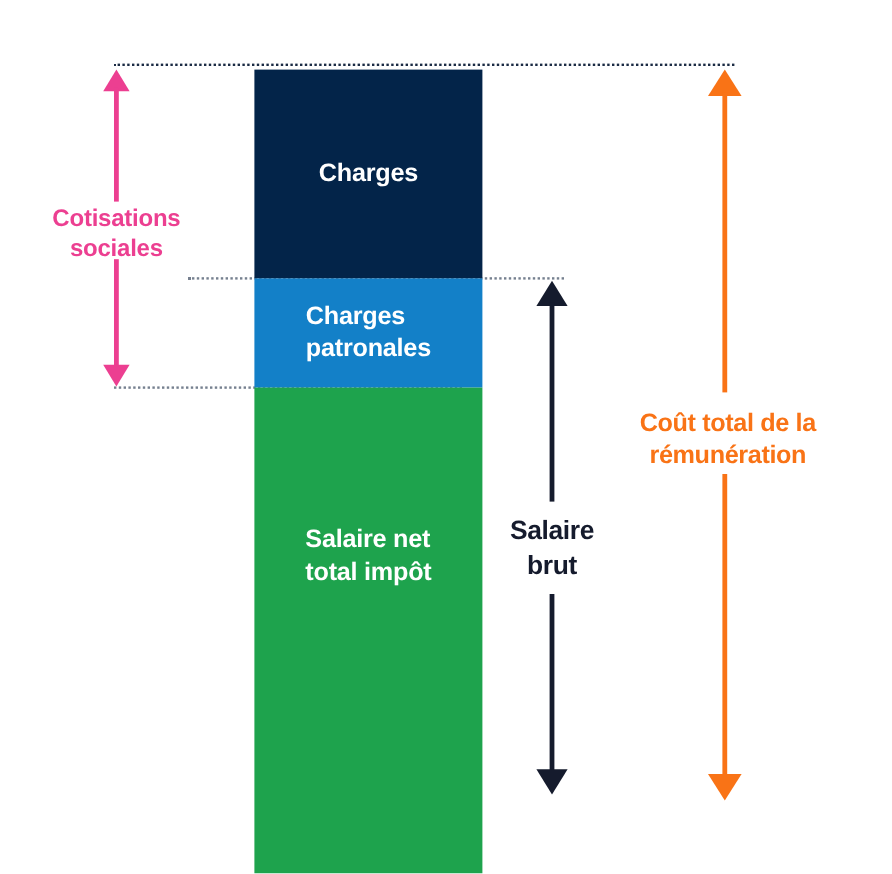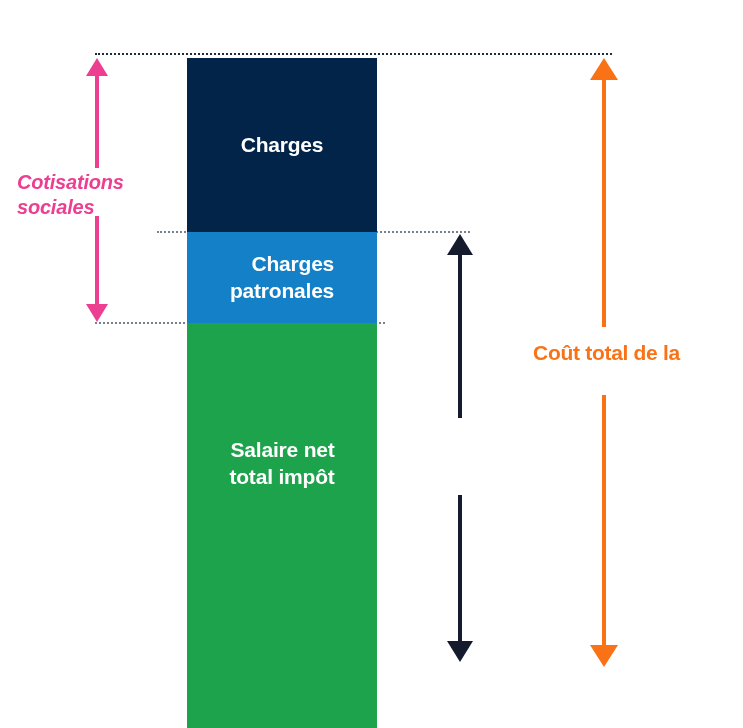--- a/index.html
+++ b/index.html
@@ -14,26 +14,26 @@
     position: relative;
     width: 743px;
     height: 728px;
     background: #ffffff;
     overflow: hidden;
   }
 
   
   .bar-seg {
     position: absolute;
-    left: 187px;
+    left: 212px;
     width: 190px;
     display: flex;
     align-items: center;
     justify-content: center;
-    text-align: right;
+    text-align: left;
     color: #ffffff;
     font-weight: bold;
     font-size: 21px;
     line-height: 1.28;
     letter-spacing: -0.2px;
     box-sizing: border-box;
   }
   #seg-patronales { top: 58px;  height: 174px; background: #032449; }
   #seg-salariales { top: 232px; height: 91px;  background: #1380c8; }
   #seg-net        { top: 323px; height: 442px; background: #1ea34d; }
@@ -73,26 +73,26 @@
   #pink-head-down {
     left: 86px; top: 304px;
     border-left: 11px solid transparent;
     border-right: 11px solid transparent;
     border-top: 18px solid #ec3f91;
   }
   #label-cotisations {
     position: absolute;
     left: 17px; top: 170px;
     width: 160px;
+    text-align: center;
     color: #ec3f91;
     font-weight: bold;
     font-size: 20px;
     line-height: 1.25;
     letter-spacing: -0.2px;
-    font-style: italic;
   }
 
   
   #brut-shaft-upper { left: 458px; top: 252px; height: 166px; background: #151b2d; }
   #brut-shaft-lower { left: 458px; top: 495px; height: 148px; background: #151b2d; }
   #brut-head-up {
     left: 447px; top: 234px;
     border-left: 13px solid transparent;
     border-right: 13px solid transparent;
     border-bottom: 21px solid #151b2d;
@@ -178,22 +178,27 @@
   <div class="arrow-head" id="pink-head-down"></div>
   <div id="label-cotisations">
     <span>Cotisations</span><br>
     <span>sociales</span>
   </div>
 
   <div class="arrow-head" id="brut-head-up"></div>
   <div class="arrow-shaft" id="brut-shaft-upper"></div>
   <div class="arrow-shaft" id="brut-shaft-lower"></div>
   <div class="arrow-head" id="brut-head-down"></div>
+  <div id="label-salaire-brut">
+    <span>Salaire</span><br>
+    <span>brut</span>
+  </div>
 
   <div class="arrow-head" id="orange-head-up"></div>
   <div class="arrow-shaft" id="orange-shaft-upper"></div>
   <div class="arrow-shaft" id="orange-shaft-lower"></div>
   <div class="arrow-head" id="orange-head-down"></div>
   <div id="label-cout-total">
     <span>Coût total de la</span><br>
+    <span>rémunération</span>
   </div>
 
 </div>
 
 </body></html>

